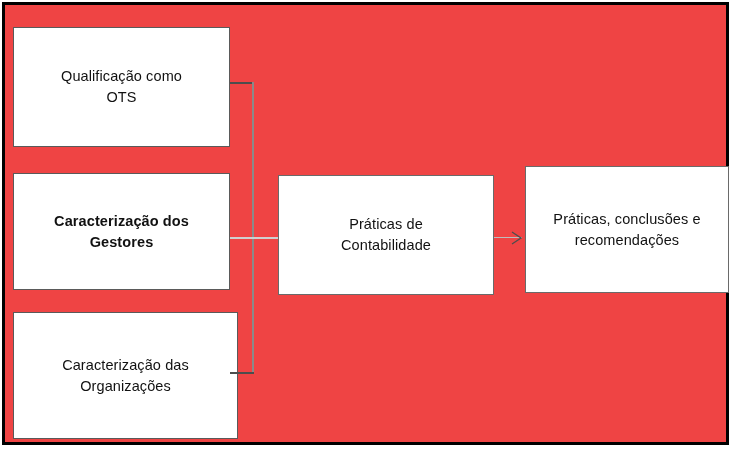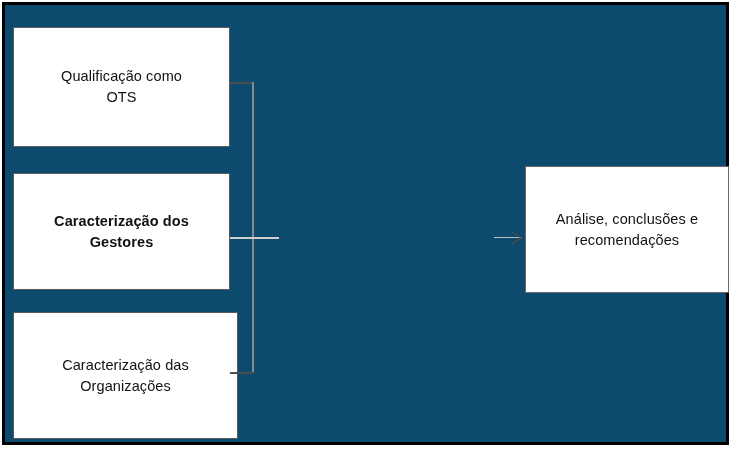--- a/index.html
+++ b/index.html
@@ -20,21 +20,21 @@
   }
   
   .outer-frame {
     position: absolute;
     left: 2px;
     top: 2px;
     width: 727px;
     height: 443px;
     border: 3px solid #000000;
     box-sizing: border-box;
-    background: #0c4a6e;
+    background: #ef4444;
     padding-left: 20px;
   }
   
   .node-box {
     position: absolute;
     box-sizing: border-box;
     background: #ffffff;
     border: 1px solid #5a5a5a;
     display: flex;
     align-items: center;
@@ -120,27 +120,31 @@
     <div class="node-box box-organizacoes">
       <span class="node-label">Caracterização das
 Organizações</span>
     </div>
 
     <div class="conn conn-stub-top"></div>
     <div class="conn conn-vertical"></div>
     <div class="conn conn-stub-bottom"></div>
     <div class="conn-mid"></div>
 
+    <div class="node-box box-praticas">
+      <span class="node-label">Práticas de
+Contabilidade</span>
+    </div>
 
     <div class="arrow-line"></div>
     <div class="arrow-head">
       <svg width="14" height="16" viewBox="0 0 14 16" xmlns="http://www.w3.org/2000/svg">
         <polyline points="2,2 11,8 2,14" fill="none" stroke="#4d4d4d" stroke-width="1.3"></polyline>
       </svg>
     </div>
 
     <div class="node-box box-analise">
-      <span class="node-label">Análise, conclusões e
+      <span class="node-label">Práticas, conclusões e
 recomendações</span>
     </div>
 
   </div>
 </div>
 
 </body></html>

